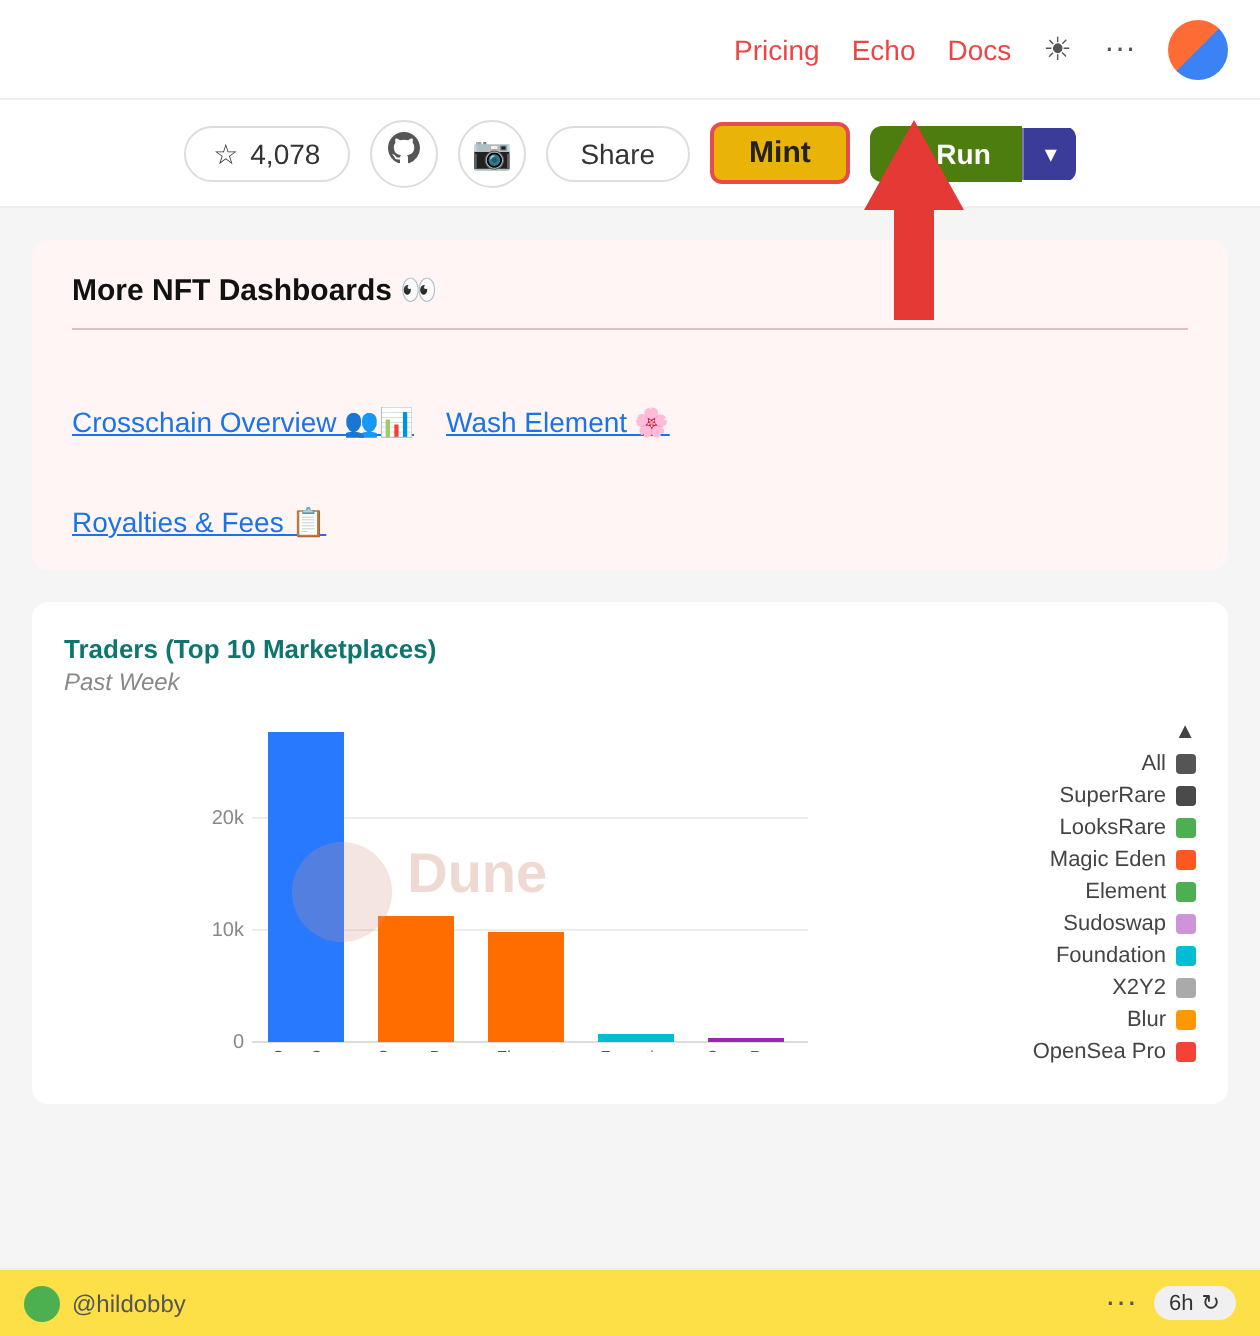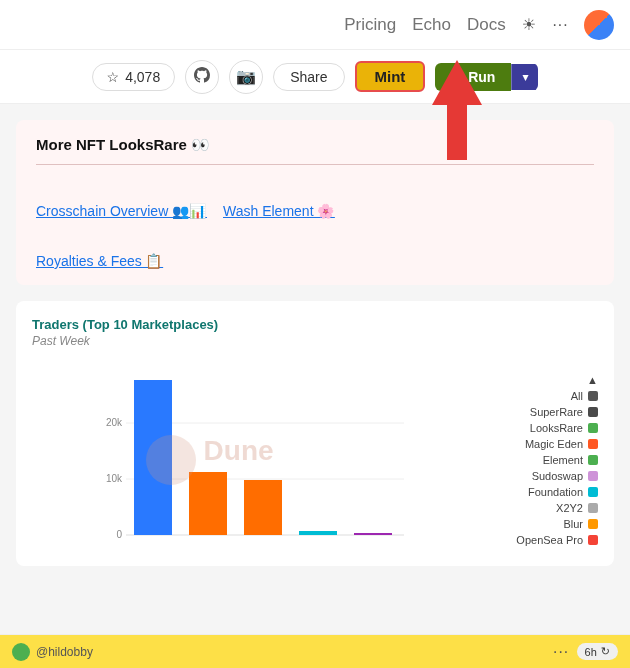--- a/index.html
+++ b/index.html
@@ -21,22 +21,22 @@
       padding: 8px 16px;
       border-bottom: 1px solid #eee;
       height: 50px;
     }
     .nav-links {
       display: flex;
       align-items: center;
       gap: 16px;
     }
     .nav-link {
-      font-size: 17px;
-      color: #737373;
+      font-size: 14px;
+      color: #ef4444;
       cursor: pointer;
       text-decoration: none;
     }
     .nav-icon-btn {
       background: none;
       border: none;
       cursor: pointer;
       font-size: 16px;
       color: #555;
       display: flex;
@@ -192,21 +192,21 @@
     .chart-title {
       font-size: 13px;
       font-weight: 600;
       color: #0f766e;
       margin-bottom: 2px;
     }
     .chart-subtitle {
       font-size: 12px;
       color: #888;
       font-style: italic;
-      margin-bottom: 22px;
+      margin-bottom: 8px;
     }
     .chart-area {
       display: flex;
       gap: 12px;
     }
     .chart-plot {
       flex: 1;
       position: relative;
       height: 180px;
     }
@@ -361,21 +361,21 @@
 <div class="arrow-annotation">
   <svg width="70" height="110" viewBox="0 0 70 110">
 
     <polygon points="35,5 10,50 25,50 25,105 45,105 45,50 60,50" fill="#e53935"></polygon>
   </svg>
 </div>
 
 <div class="main-content">
 
   <div class="nft-card">
-    <div class="nft-card-title">More NFT LooksRare 👀</div>
+    <div class="nft-card-title">More NFT Dashboards 👀</div>
     <div class="nft-links">
       <div class="nft-link-row">
         <a class="nft-link">Crosschain Overview 👥📊</a>
         <a class="nft-link">Wash Element 🌸</a>
       </div>
       <div class="nft-link-row">
         <a class="nft-link">Royalties &amp; Fees 📋</a>
       </div>
     </div>
   </div>

